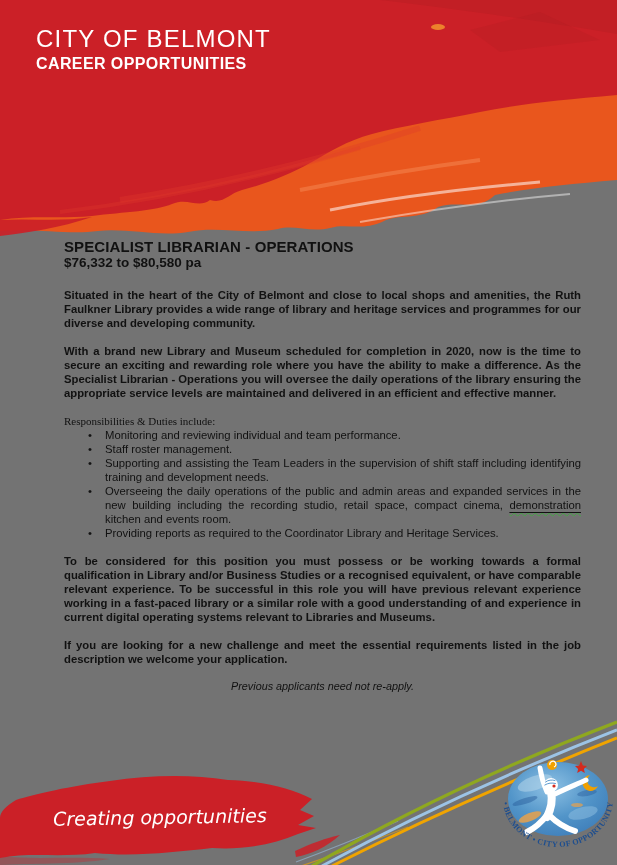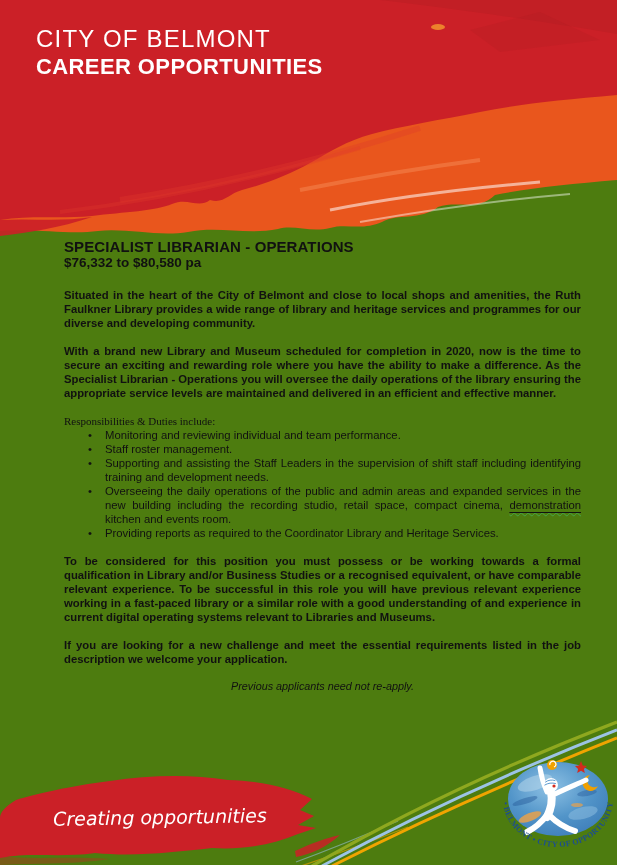--- a/index.html
+++ b/index.html
@@ -1,27 +1,27 @@
 <!DOCTYPE html>
 <html><head>
 <meta charset="utf-8">
 <style>
   html,body { margin:0; padding:0; background:#e9e9e9; }
   .page {
     position:relative; width:617px; height:865px; margin:0 auto;
-    background:#4d7c0f; overflow:hidden;
+    background:#737373; overflow:hidden;
     font-family:"Liberation Sans", sans-serif; color:#111;
   }
   .header-art, .footer-art { position:absolute; left:0; display:block; }
   .header-art { top:0; }
   .footer-art { top:700px; }
 
   .header-text { position:absolute; top:26px; left:36px; color:#fff; line-height:1.08; }
   .org-name { font-size:24px; font-weight:400; letter-spacing:1.2px; }
-  .header-subtitle { font-size:22px; font-weight:700; letter-spacing:0.4px; margin-top:3px; }
+  .header-subtitle { font-size:16px; font-weight:700; letter-spacing:0.4px; margin-top:3px; }
 
   .body-block { position:absolute; left:64px; top:238px; width:517px; }
   .job-title { margin:0; font-size:15px; font-weight:700; letter-spacing:0.1px; }
   .job-salary { margin:0 0 18px; font-size:13.5px; font-weight:700; }
   .para { margin:0 0 14px; font-size:11.3px; line-height:14px; text-align:justify;font-weight:bold; }
   .duties-label { margin:0; font-size:11px; line-height:14px;font-family:Liberation Serif, serif; }
   .duties { margin:0 0 14px; padding:0; list-style:none; }
   .duties li {
     position:relative; padding-left:41px; font-size:11.3px; line-height:14px;
     text-align:justify;
@@ -87,21 +87,21 @@
     <h1 class="job-title">SPECIALIST LIBRARIAN - OPERATIONS</h1>
     <div class="job-salary">$76,332 to $80,580 pa</div>
 
     <p class="para">Situated in the heart of the City of Belmont and close to local shops and amenities, the Ruth Faulkner Library provides a wide range of library and heritage services and programmes for our diverse and developing community.</p>
     <p class="para">With a brand new Library and Museum scheduled for completion in 2020, now is the time to secure an exciting and rewarding role where you have the ability to make a difference.  As the Specialist Librarian - Operations you will oversee the daily operations of the library ensuring the appropriate service levels are maintained and delivered in an efficient and effective manner.</p>
 
     <p class="duties-label">Responsibilities &amp; Duties include:</p>
     <ul class="duties">
       <li>Monitoring and reviewing individual and team performance.</li>
       <li>Staff roster management.</li>
-      <li>Supporting and assisting the Staff Leaders in the supervision of shift staff including identifying training and development needs.</li>
+      <li>Supporting and assisting the Team Leaders in the supervision of shift staff including identifying training and development needs.</li>
       <li><span>Overseeing the daily operations of the public and admin areas and expanded services in the new building including the recording studio, retail space, compact cinema, </span><span class="gram"><span class="uline">demonstration</span></span><span> kitchen and events room.</span></li>
       <li>Providing reports as required to the Coordinator Library and Heritage Services.</li>
     </ul>
 
     <p class="para">To be considered for this position you must possess or be working towards a formal qualification in Library and/or Business Studies or a recognised equivalent, or have comparable relevant experience. To be successful in this role you will have previous relevant experience working in a fast-paced library or a similar role with a good understanding of and experience in current digital operating systems relevant to Libraries and Museums.</p>
     <p class="para">If you are looking for a new challenge and meet the essential requirements listed in the job description we welcome your application.</p>
 
     <p class="note">Previous applicants need not re-apply.</p>
   </main>
 

